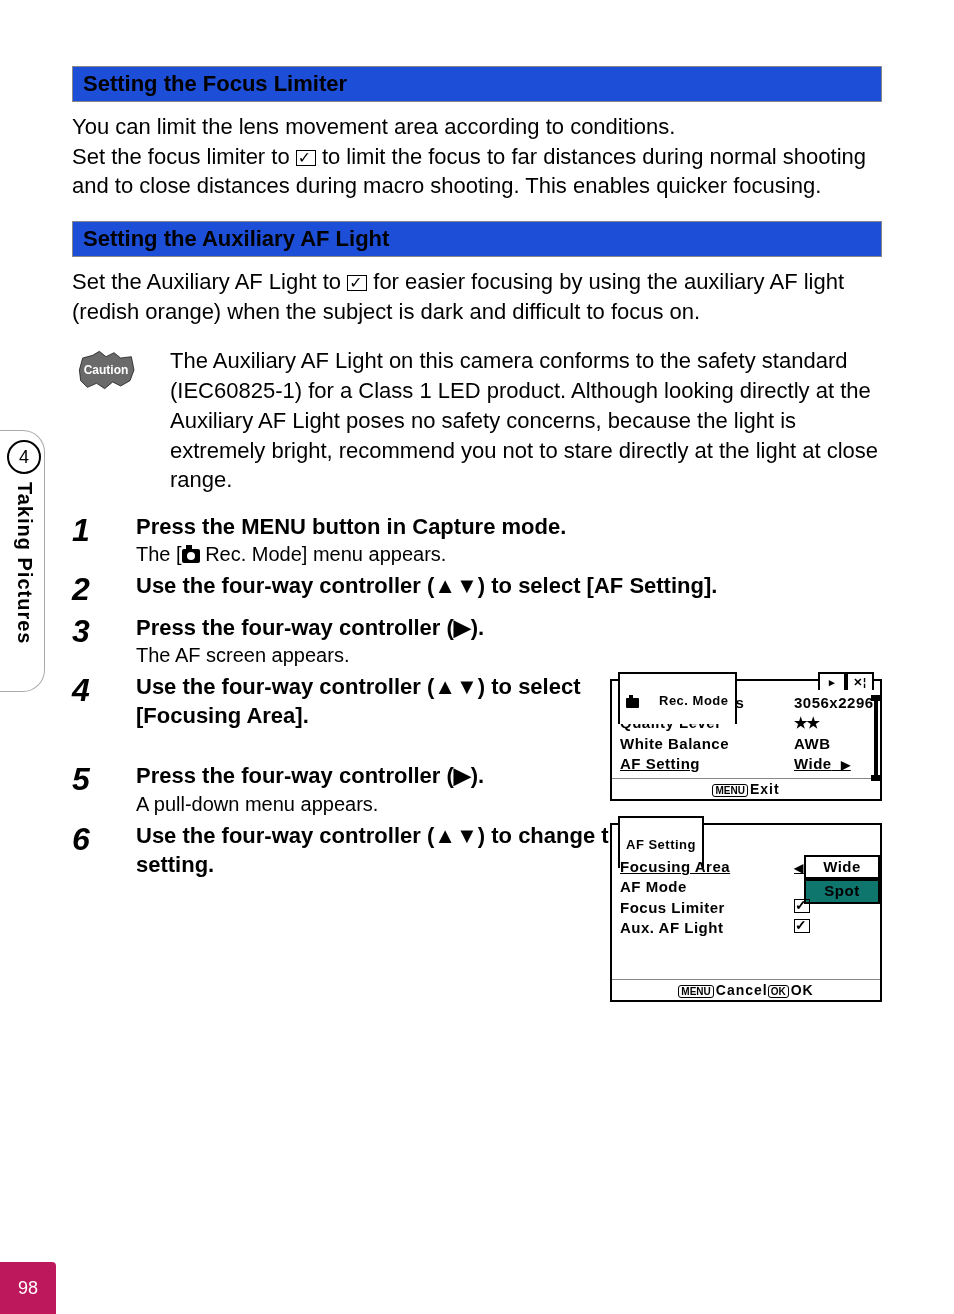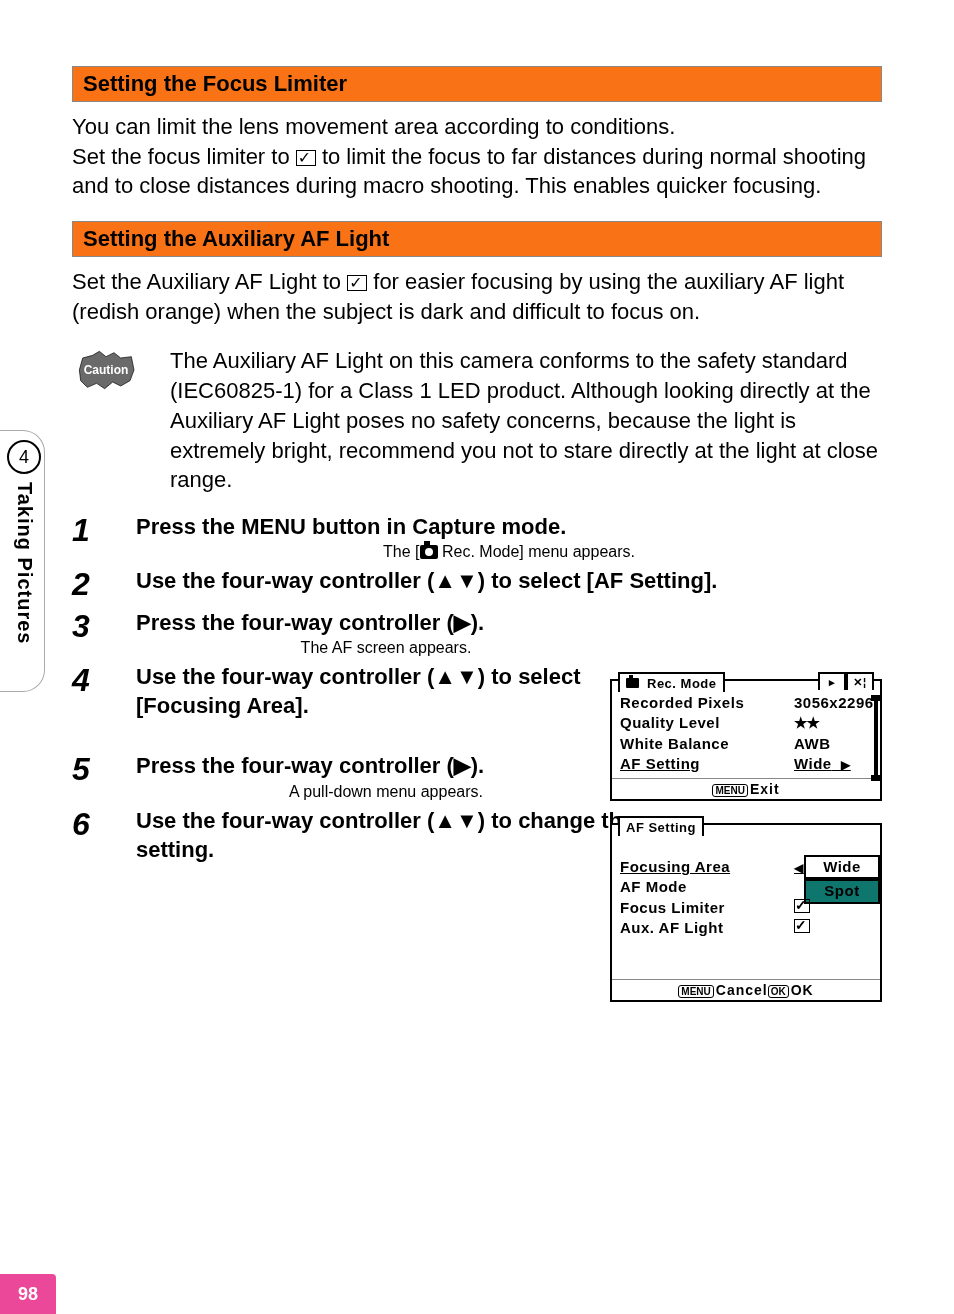--- a/index.html
+++ b/index.html
@@ -10,21 +10,21 @@
     color: #000;
   }
   .page {
     width: 954px;
     height: 1314px;
     position: relative;
     box-sizing: border-box;
     padding: 60px 72px 40px 72px;
   }
   .section-bar {
-    background: #f97316;
+    background: #1d4ed8;
     border: 1px solid #888;
     padding: 4px 10px;
     font-weight: bold;
     font-size: 22px;
     margin-top: 6px;
   }
   .body-text {
     font-size: 22px;
     line-height: 1.35;
     margin: 10px 0 20px 0;
@@ -76,23 +76,22 @@
   }
   .step-body {
     flex: 1;
   }
   .step-title {
     font-weight: bold;
     font-size: 22px;
     line-height: 1.3;
   }
   .step-sub {
-    font-size: 16px;
+    font-size: 20px;
     margin-top: 2px;
-    text-align: center;
   }
   .cam-icon {
     display: inline-block;
     width: 18px; height: 14px;
     background: #000;
     border-radius: 2px;
     position: relative;
     vertical-align: -2px;
   }
   .cam-icon::before {
@@ -146,24 +145,24 @@
     background: #fff;
     border: 1px solid #aaa;
     border-left: none;
     border-radius: 0 22px 22px 0;
   }
 
   
   .footer-pg {
     position: absolute;
     left: 0; bottom: 0;
-    width: 56px; height: 40px;
-    background: #ec4899;
+    width: 56px; height: 52px;
+    background: #be185d;
     color: #fff;
-    font-weight: bold;
+    font-weight: normal;
     font-size: 18px;
     display: flex;
     align-items: center;
     justify-content: center;
     border-radius: 0 4px 0 0;
   }
 
   
   .right-screens {
     position: absolute;
@@ -181,24 +180,24 @@
     margin-bottom: 22px;
     position: relative;
   }
   .lcd .tab {
     position: absolute;
     top: -9px; left: 6px;
     height: 18px;
     background: #fff;
     border: 2px solid #000;
     border-bottom: none;
-    padding: 0 6px;
-    display: flex;
-    align-items: center;
-    gap: 8px;
+    padding: 16px 6px;
+    display: flex;
+    align-items: flex-end;
+    gap: 20px;
     font-size: 13px;
   }
   .lcd .tab .mini-cam {
     width: 13px; height: 10px; background: #000; border-radius: 1px; position: relative;
   }
   .lcd .tab .mini-cam::before { content:""; position:absolute; top:-3px; left:3px; width:4px; height:3px; background:#000;}
   .lcd .top-icons {
     position: absolute;
     top: -9px; right: 6px;
     display: flex;

